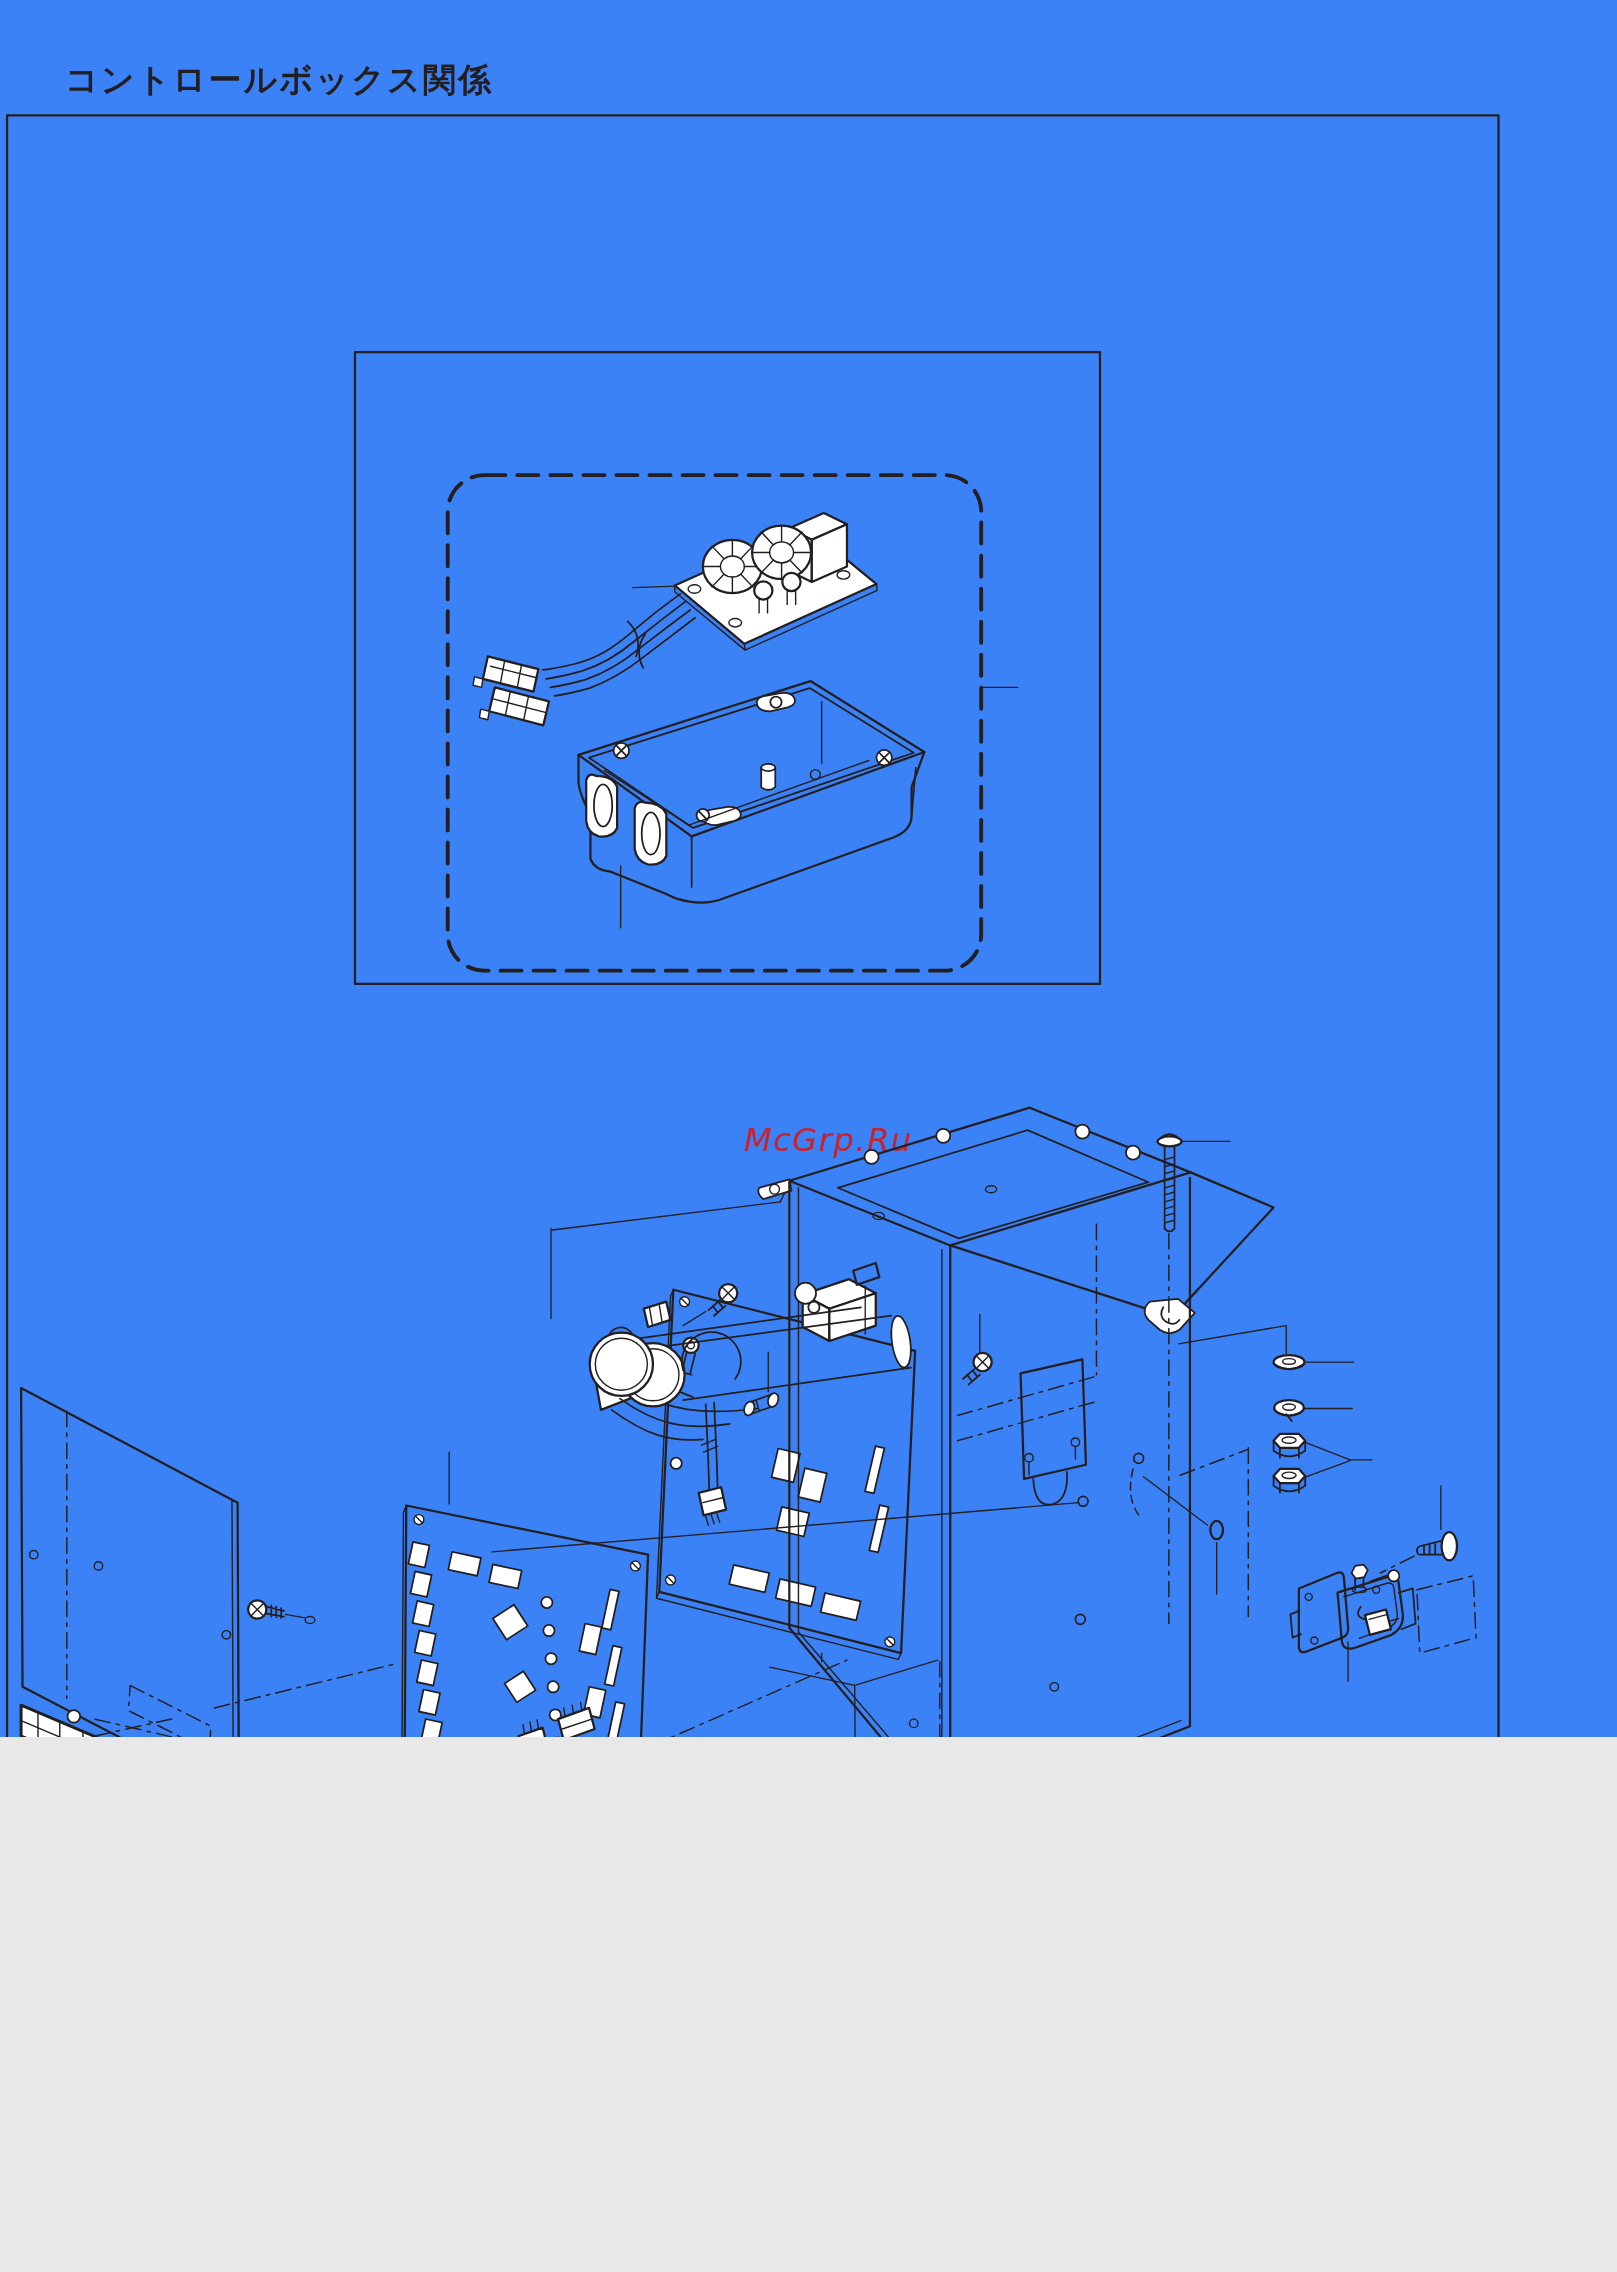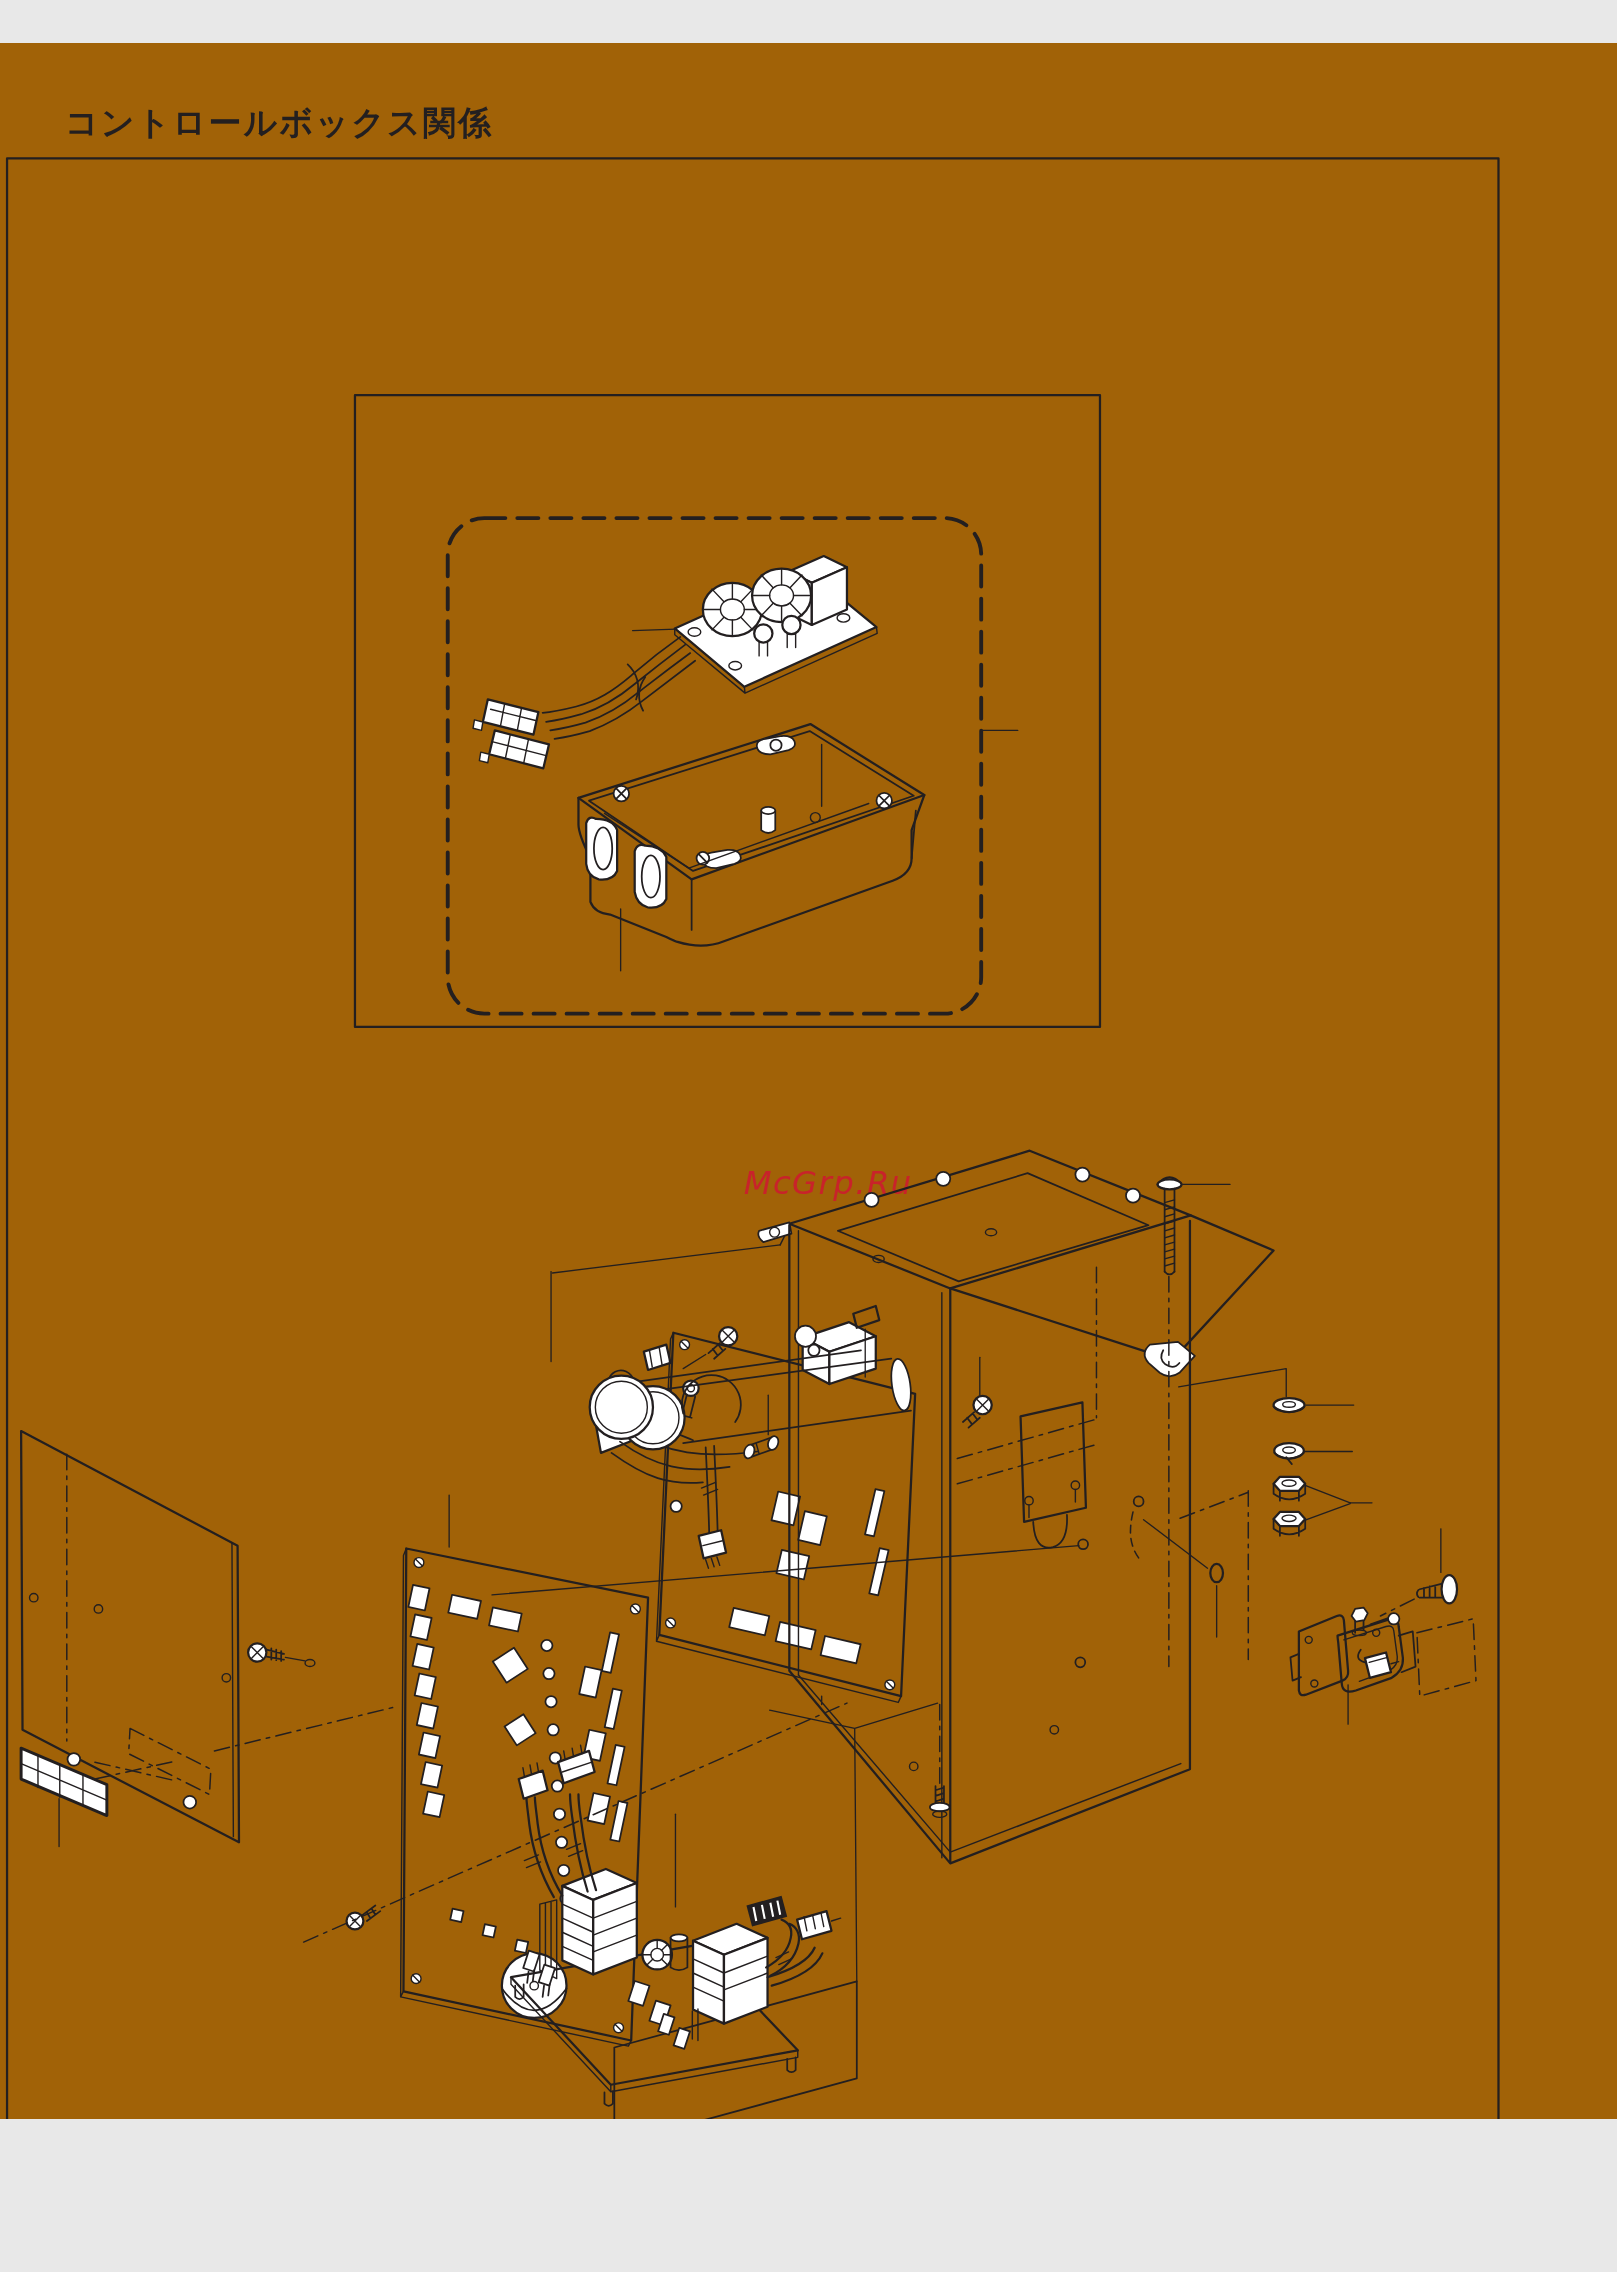--- a/index.html
+++ b/index.html
@@ -1,16 +1,16 @@
 <!DOCTYPE html>
 <html style="--line: #231f20;font-size:11.2px"><head>
 <meta charset="utf-8">
 <style>
   html,body{margin:0;padding:0;background:#e8e8e8;}
-  .sheet{position:relative;width:1618px;height:2076px;background:#a16207;font-family:"Liberation Sans",sans-serif;overflow:hidden;margin-top:43px;}
+  .sheet{position:relative;width:1618px;height:1737px;background:#3b82f6;font-family:"Liberation Sans",sans-serif;overflow:hidden;}
   .page-title{position:absolute;left:65px;top:58px;font-size:33px;font-weight:bold;letter-spacing:2.1px;color:var(--line,#231f20);white-space:nowrap;}
   svg{position:absolute;left:0;top:0;}
   .ln{stroke:var(--line,#231f20);fill:none;stroke-width:3.2;stroke-linecap:round;stroke-linejoin:round;}
   .fw{fill:#fff;}
   .fd{fill:var(--line,#231f20);}
   .w2{stroke-width:2;}
   .w25{stroke-width:2.5;}
   .w4{stroke-width:4.2;}
   .ld{stroke-width:1.9;}
   .dd{stroke-dasharray:22 9 5 9;stroke-width:2.1;}

